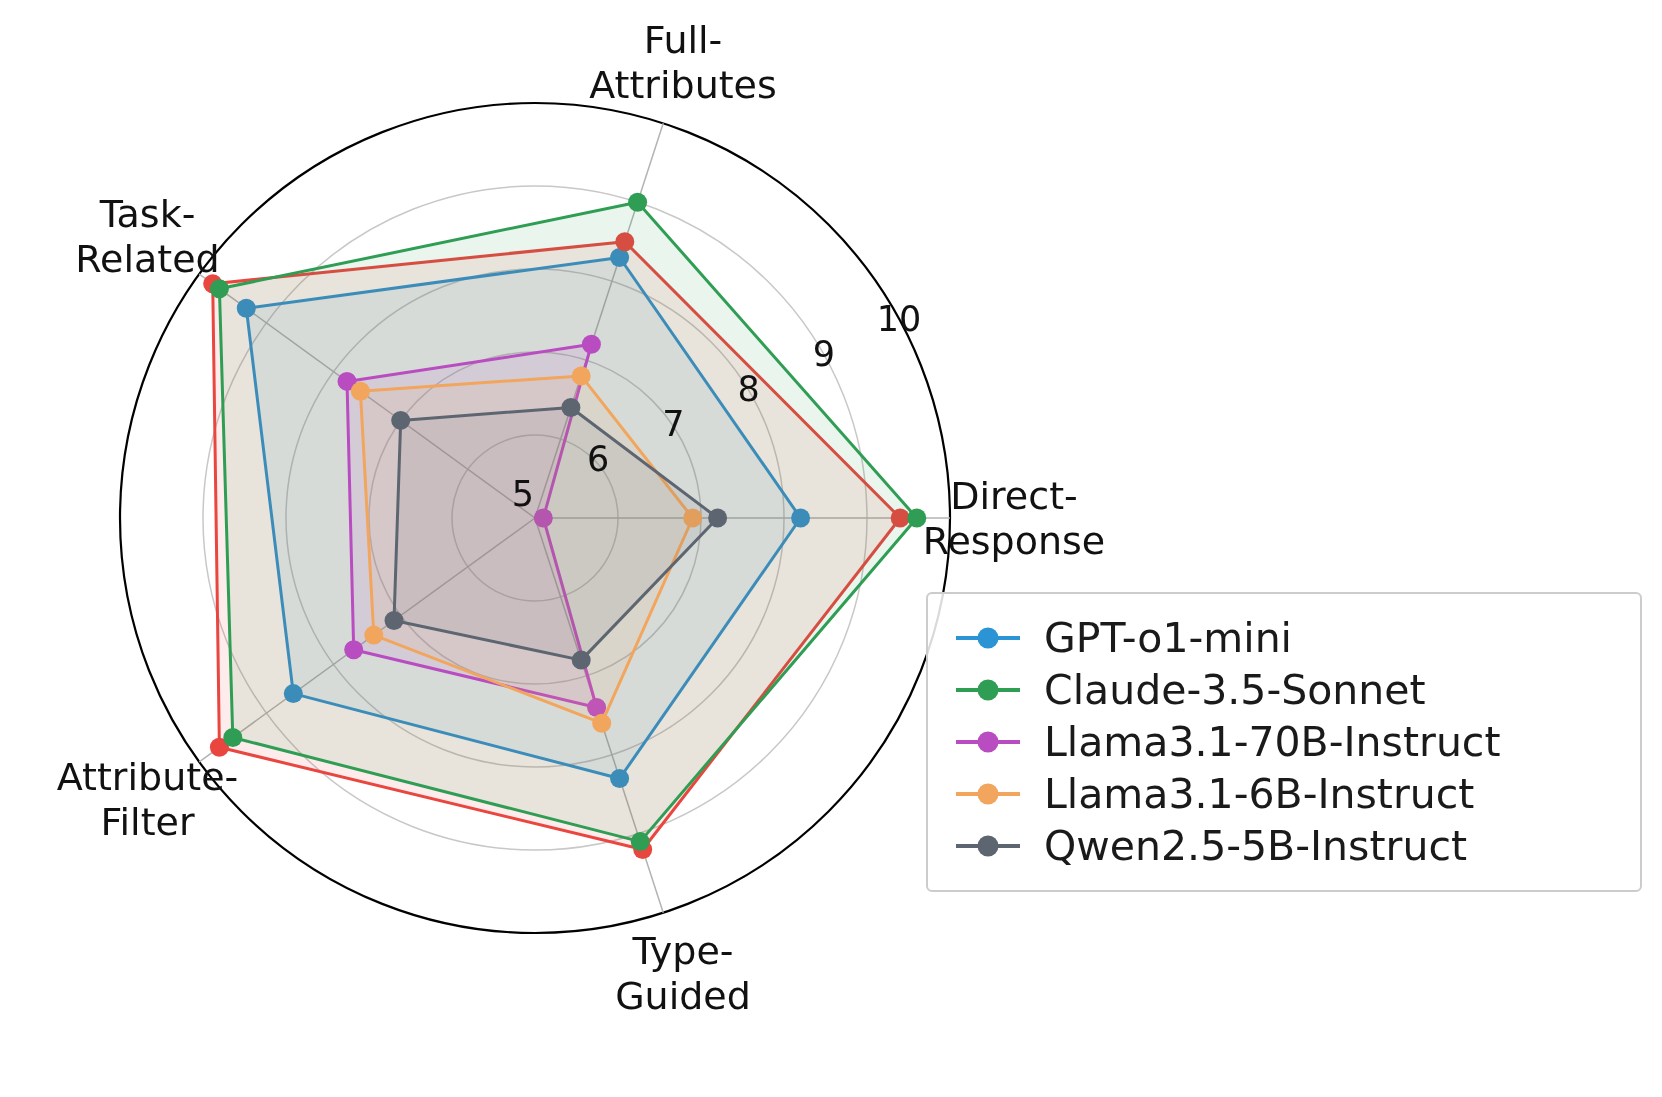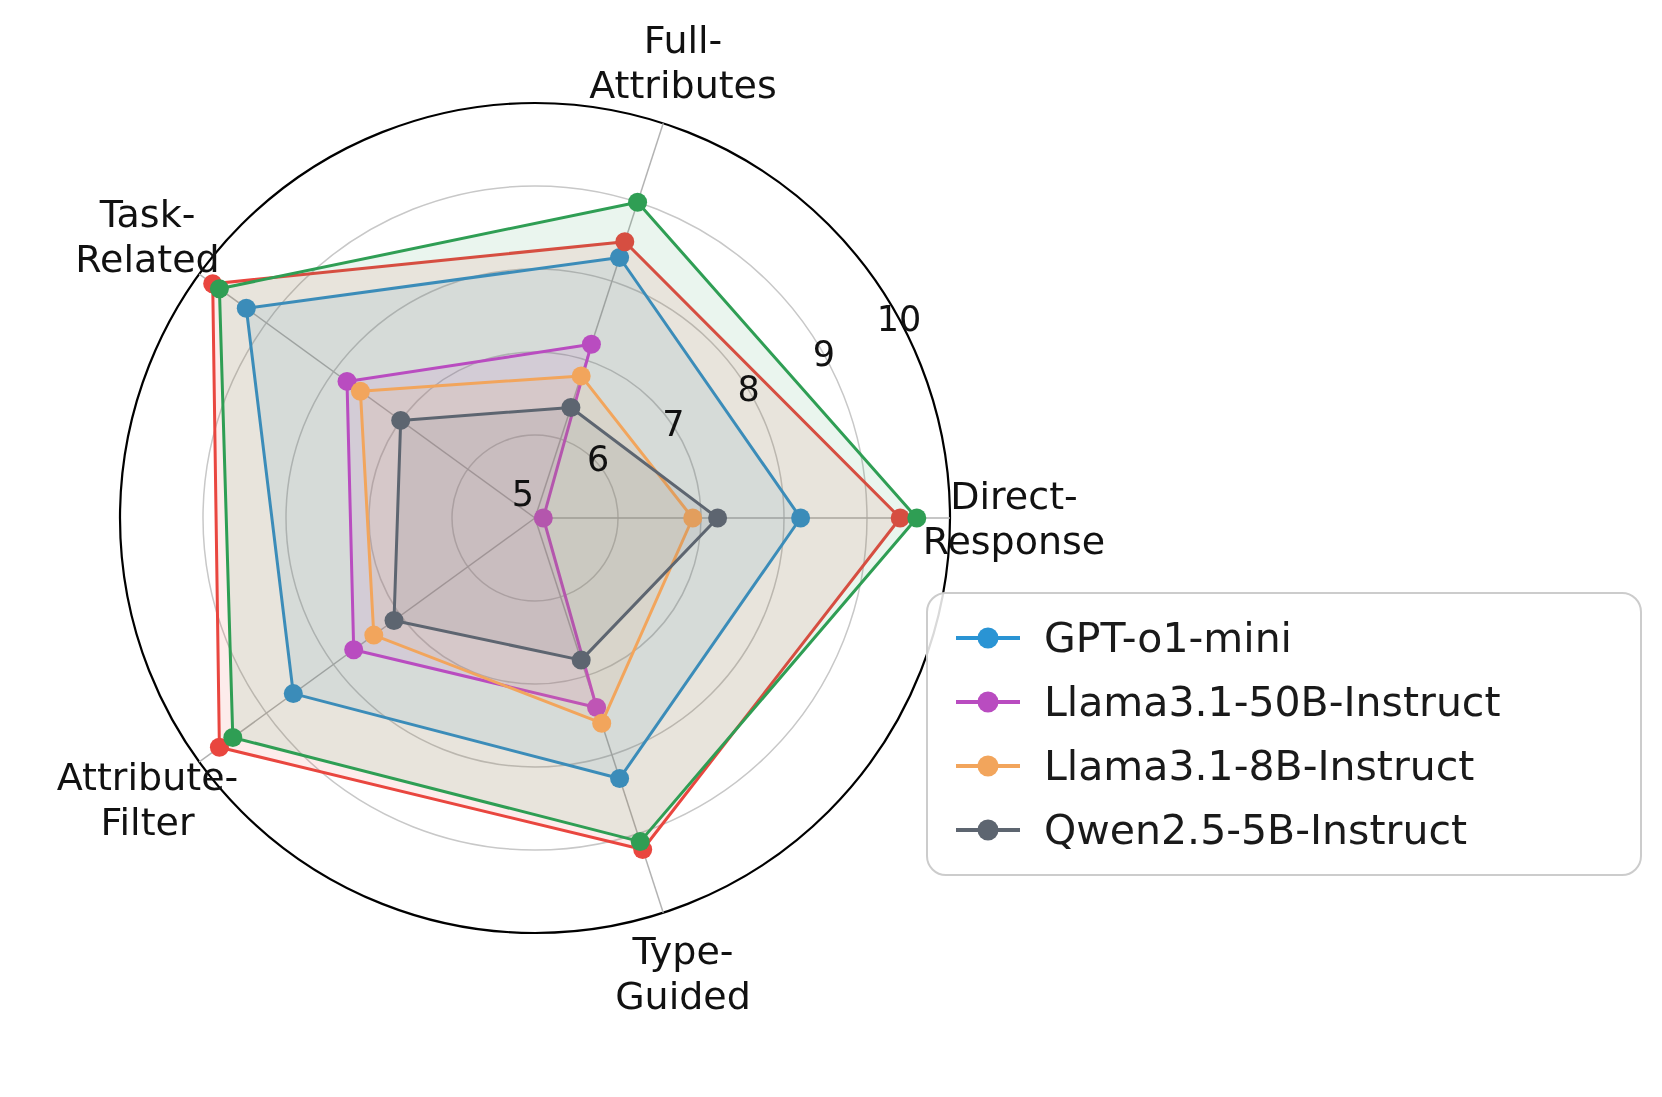--- a/index.html
+++ b/index.html
@@ -20,25 +20,25 @@
     left: 0;
     top: 0;
   }
   #legend {
     position: absolute;
     left: 926px;
     top: 592px;
     width: 660px;
     background: rgba(255,255,255,0.85);
     border: 2px solid #cccccc;
-    border-radius: 20px;
+    border-radius: 6px;
     padding: 18px 26px;
     display: flex;
     flex-direction: column;
-    gap: 12px;
+    gap: 0;
     box-sizing: content-box;
   }
   .legend-row {
     display: flex;
     align-items: center;
     gap: 22px;
     height: 52px;
   }
   .legend-label {
     font-size: 41px;
@@ -117,34 +117,43 @@
           <svg width="68" height="30" viewBox="0 0 68 30">
             <line x1="2" y1="15" x2="66" y2="15" stroke="#2a94d4" stroke-width="4"></line>
             <circle cx="34" cy="15" r="10.5" fill="#2a94d4"></circle>
           </svg>
         </span>
         <span class="legend-label">GPT-o1-mini</span>
       </div>
       <div class="legend-row">
         <span class="legend-marker">
           <svg width="68" height="30" viewBox="0 0 68 30">
+            <line x1="2" y1="15" x2="66" y2="15" stroke="#2f9e54" stroke-width="4"></line>
+            <circle cx="34" cy="15" r="10.5" fill="#2f9e54"></circle>
+          </svg>
+        </span>
+        <span class="legend-label">Claude-3.5-Sonnet</span>
+      </div>
+      <div class="legend-row">
+        <span class="legend-marker">
+          <svg width="68" height="30" viewBox="0 0 68 30">
             <line x1="2" y1="15" x2="66" y2="15" stroke="#b94cc0" stroke-width="4"></line>
             <circle cx="34" cy="15" r="10.5" fill="#b94cc0"></circle>
           </svg>
         </span>
-        <span class="legend-label">Llama3.1-50B-Instruct</span>
+        <span class="legend-label">Llama3.1-70B-Instruct</span>
       </div>
       <div class="legend-row">
         <span class="legend-marker">
           <svg width="68" height="30" viewBox="0 0 68 30">
             <line x1="2" y1="15" x2="66" y2="15" stroke="#f2a55c" stroke-width="4"></line>
             <circle cx="34" cy="15" r="10.5" fill="#f2a55c"></circle>
           </svg>
         </span>
-        <span class="legend-label">Llama3.1-8B-Instruct</span>
+        <span class="legend-label">Llama3.1-6B-Instruct</span>
       </div>
       <div class="legend-row">
         <span class="legend-marker">
           <svg width="68" height="30" viewBox="0 0 68 30">
             <line x1="2" y1="15" x2="66" y2="15" stroke="#5d6570" stroke-width="4"></line>
             <circle cx="34" cy="15" r="10.5" fill="#5d6570"></circle>
           </svg>
         </span>
         <span class="legend-label">Qwen2.5-5B-Instruct</span>
       </div>

